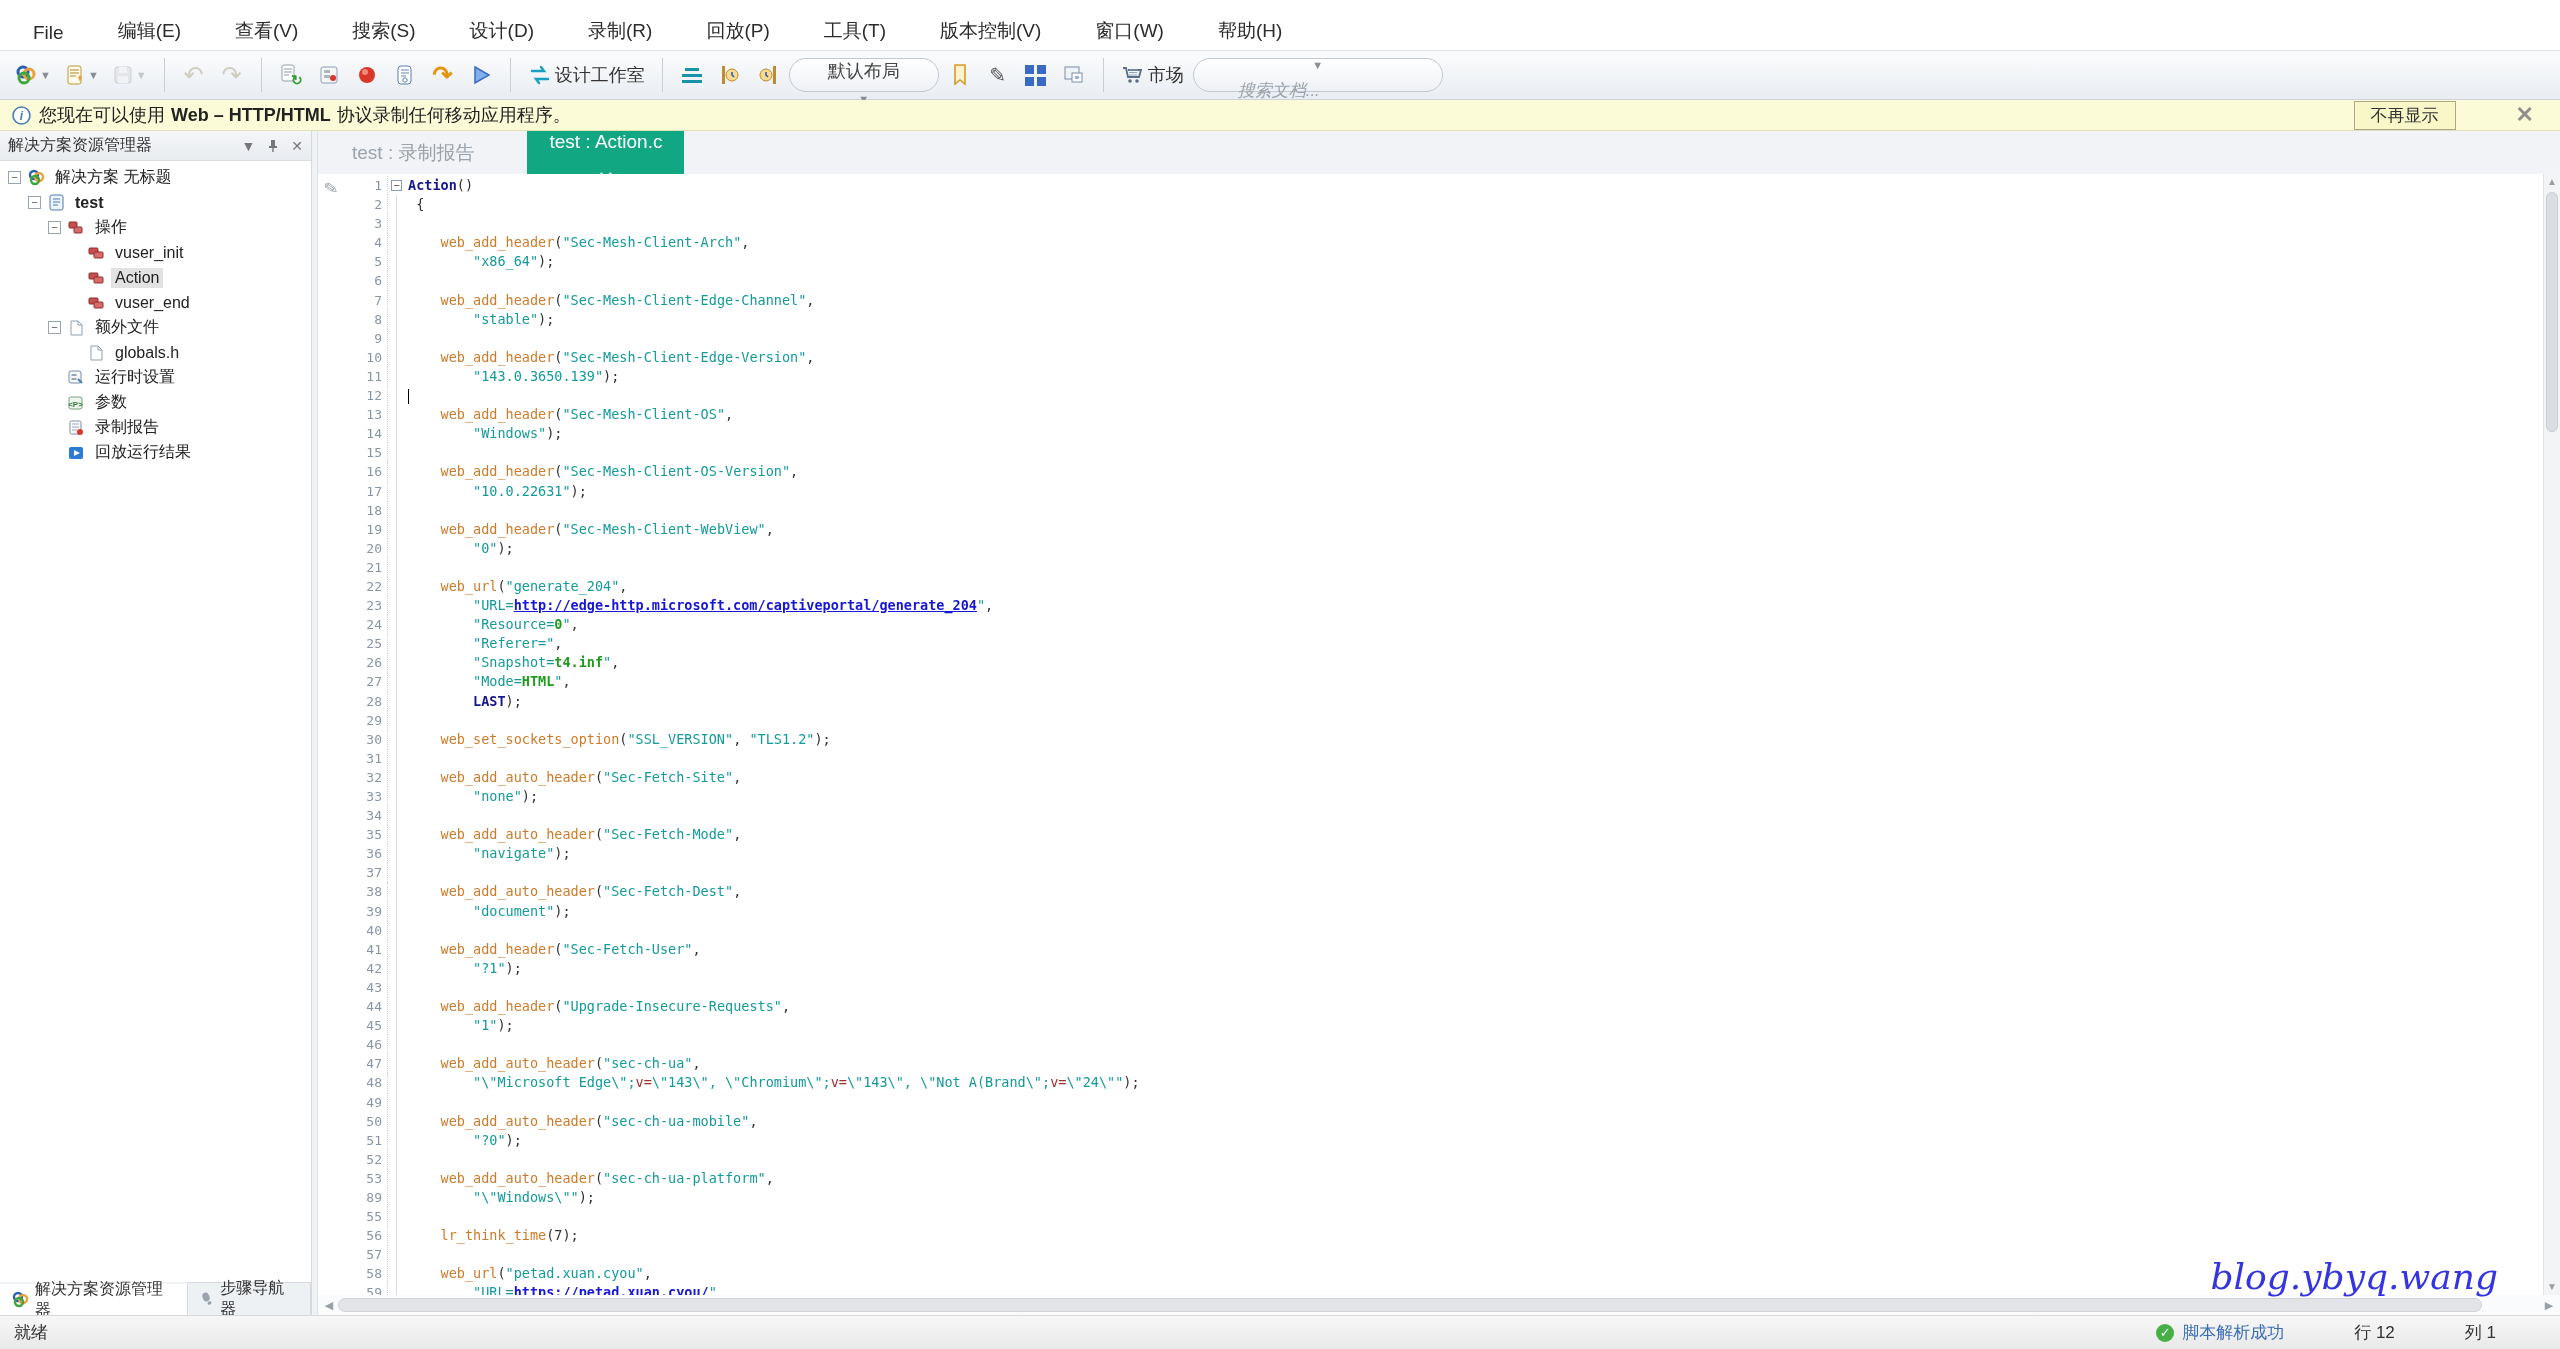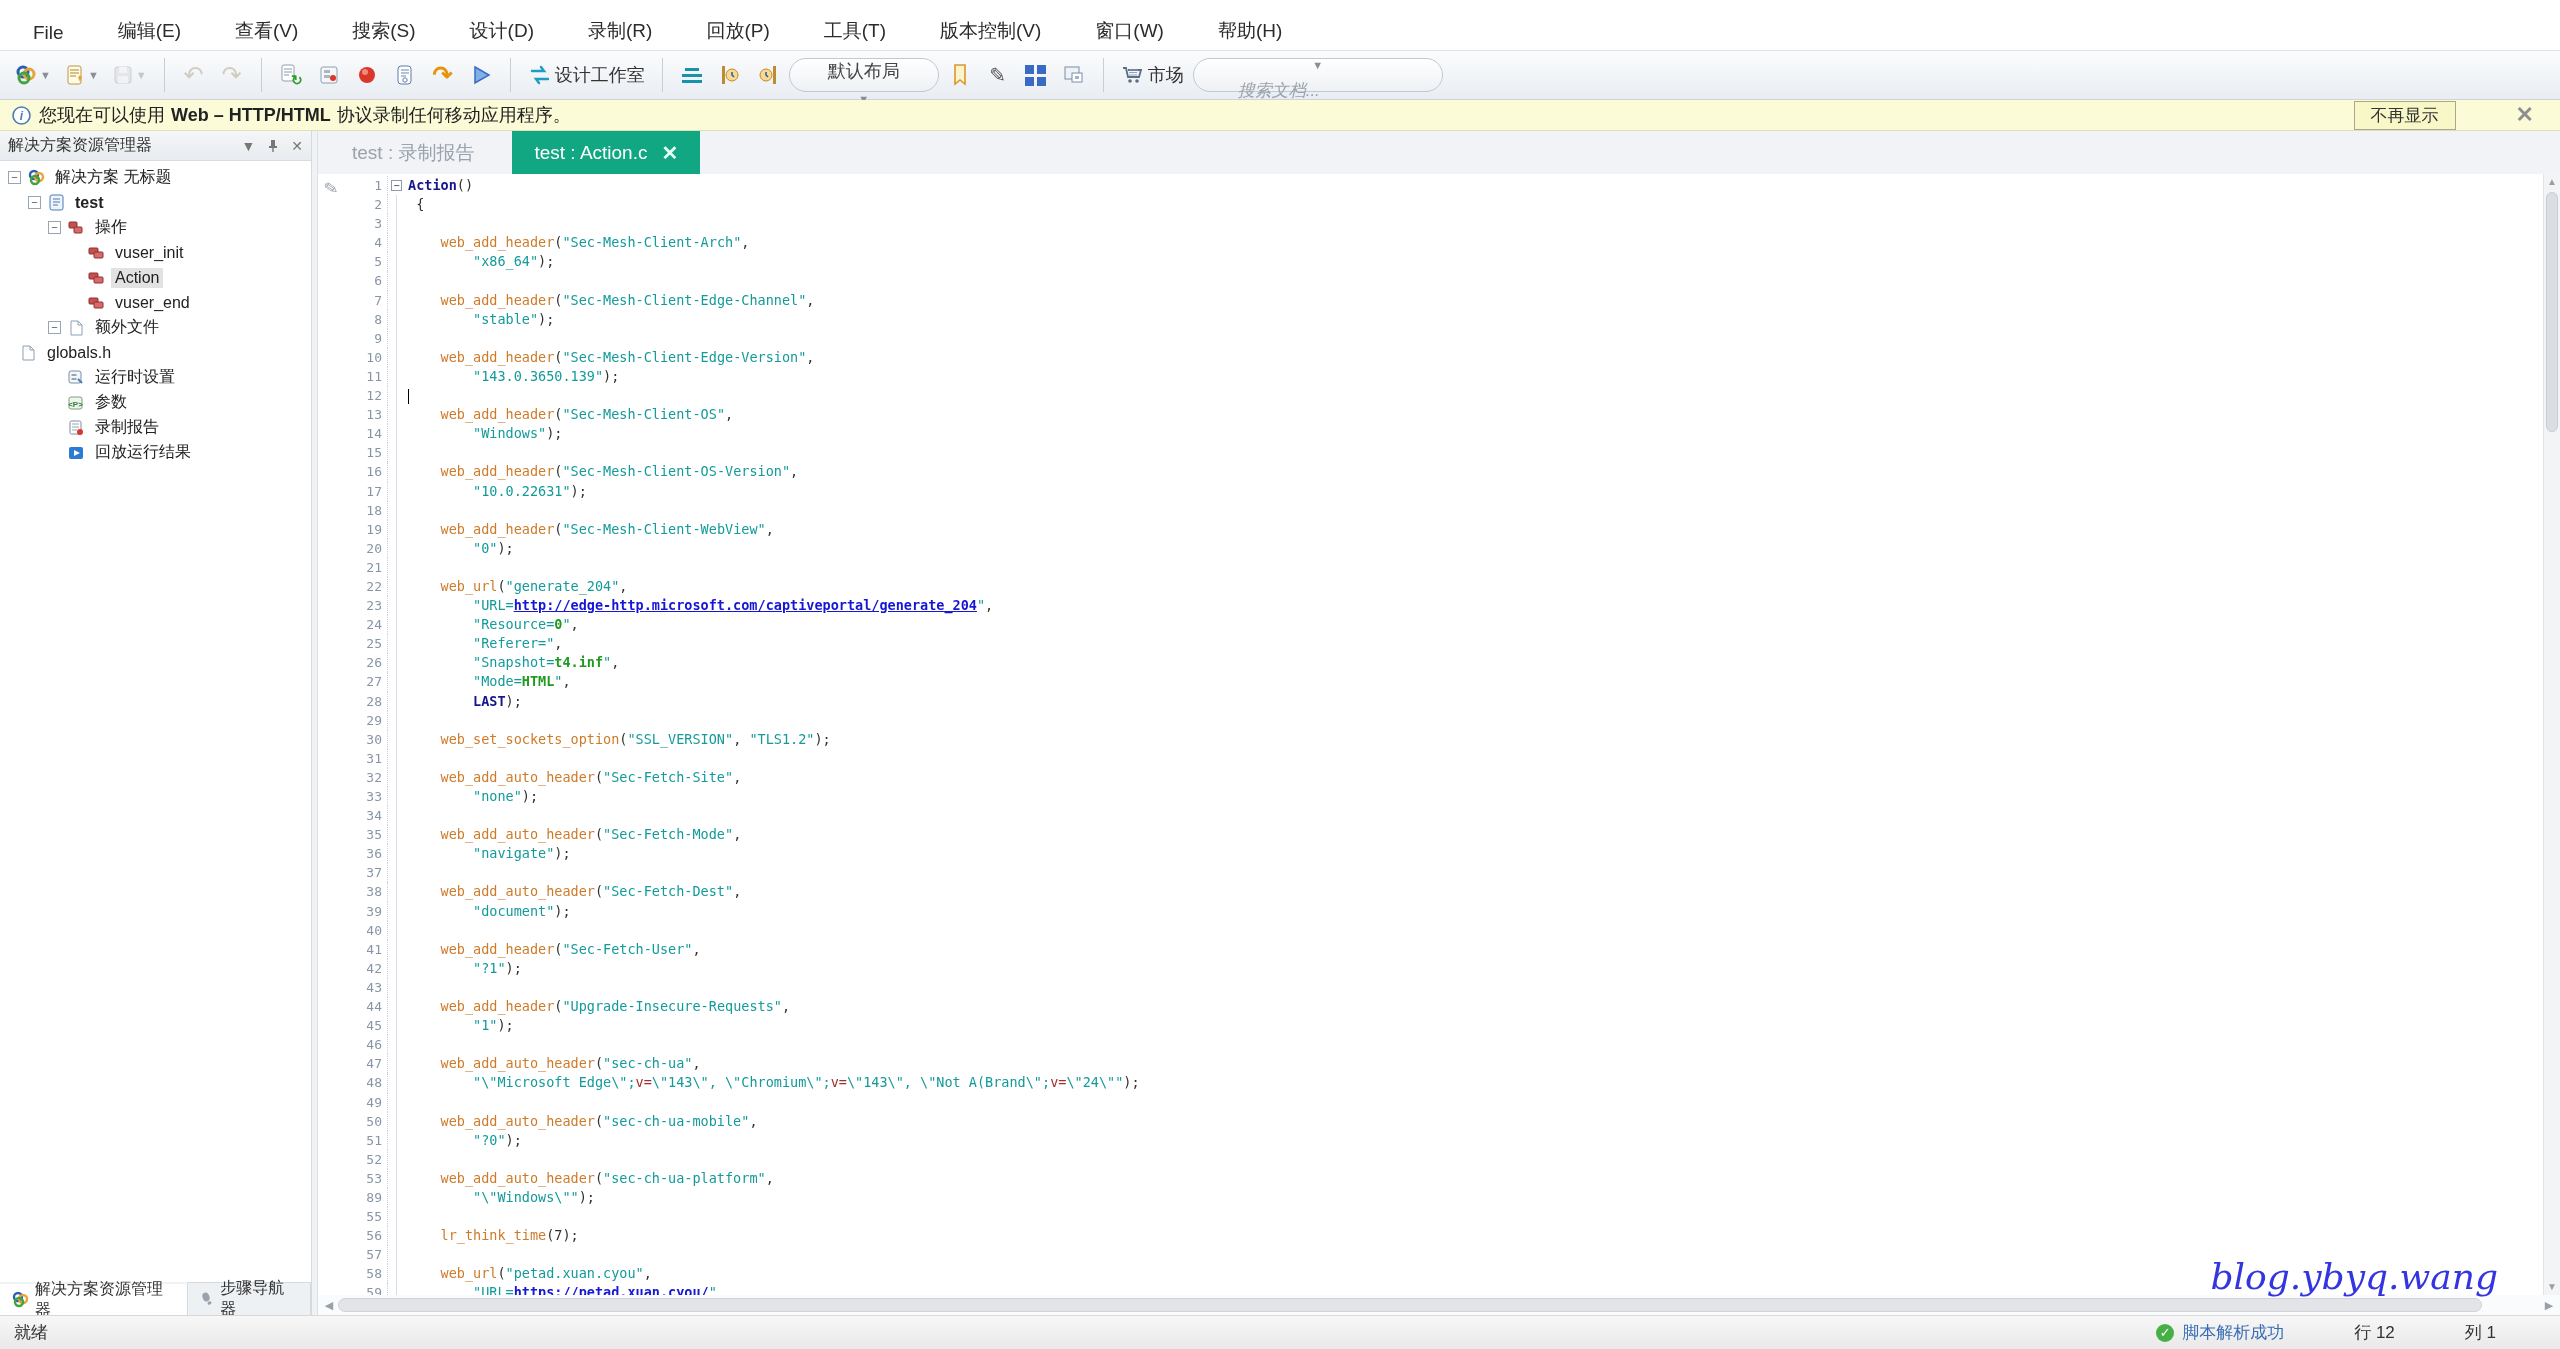--- a/index.html
+++ b/index.html
@@ -55,21 +55,21 @@
   .sx-tab.active { background:#fff; border-top:2px solid #f0f3f6; }
 
   
   #splitter { width:6px; flex:0 0 auto; background:#f0f2f4; border-right:1px solid #dde1e6; position:relative; }
   #splitter .dots { position:absolute; top:48%; left:1px; color:#9aa; font-size:12px; letter-spacing:0; }
 
   
   #editor-col { flex:1; display:flex; flex-direction:column; min-width:0; }
   #tabbar { height:43px; flex:0 0 auto; background:#f1f3f6; display:flex; align-items:stretch; padding-left:12px; }
   .etab { display:flex; align-items:center; gap:14px; padding:0 22px; font-size:19px; color:#9aa2ab; cursor:default; }
-  .etab.active { background:var(--c-accent,#12a783); color:#fff; margin-left:16px; }
+  .etab.active { background:var(--c-accent,#12a783); color:#fff; margin-left:31px;flex-direction:column; }
   .etab .x { font-size:20px; color:#e8fff7; font-weight:bold; }
 
   #editor-wrap { flex:1; position:relative; display:flex; min-height:0; background:#fff; }
   #code-scroll { flex:1; overflow:hidden; position:relative; padding-top:2px; }
   .cl { display:flex; height:19.1px; line-height:19.1px; font-family:"DejaVu Sans Mono", monospace; font-size:13.5px; white-space:pre; }
   .cl .margin { width:36px; flex:0 0 auto; }
   .cl .ln { width:34px; flex:0 0 auto; text-align:right; color:#8795a6; border-right:1px dotted #c9d2da; padding-right:5px; font-size:13px; }
   .cl .fold { width:18px; flex:0 0 auto; position:relative; }
   .cl .fold .fbox { position:absolute; left:3px; top:4px; width:11px; height:11px; border:1px solid #8c9bab; background:#fff; font-size:10px; line-height:9px; text-align:center; color:#444; }
   .cl .fold.guide::before { content:""; position:absolute; left:8px; top:0; bottom:0; width:1px; background:#d7dde3; }
@@ -397,21 +397,21 @@
           <div class="trow" style="padding-left: 48px;">
             <span class="expander">−</span>
             <span class="ticon">
               <svg width="14" height="16" viewBox="0 0 14 16">
                 <path d="M2 1h7l4 4v10H2z" fill="#fff" stroke="#8fa0b2"></path>
                 <path d="M9 1v4h4" fill="none" stroke="#8fa0b2"></path>
               </svg>
             </span>
             <span class="lbl">额外文件</span>
           </div>
-          <div class="trow" style="">
+          <div class="trow" style="padding-left: 68px;">
             <span class="exp-empty"></span>
             <span class="ticon">
               <svg width="14" height="16" viewBox="0 0 14 16">
                 <path d="M2 1h7l4 4v10H2z" fill="#fff" stroke="#8fa0b2"></path>
                 <path d="M9 1v4h4" fill="none" stroke="#8fa0b2"></path>
               </svg>
             </span>
             <span class="lbl">globals.h</span>
           </div>
           <div class="trow" style="padding-left: 48px;">

